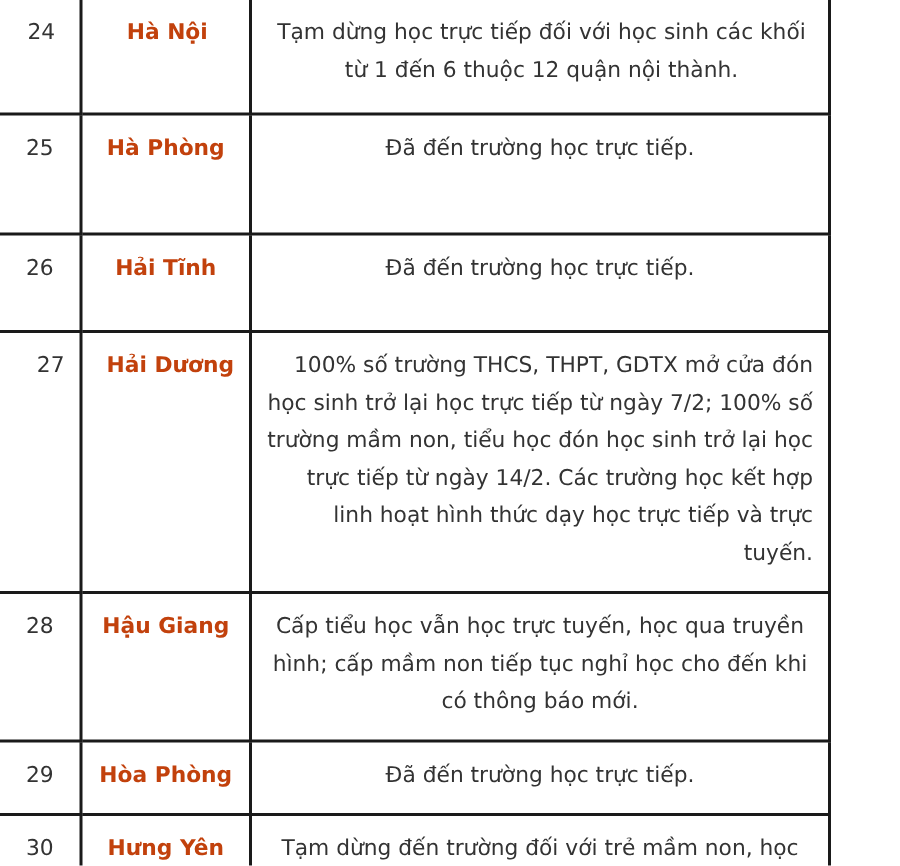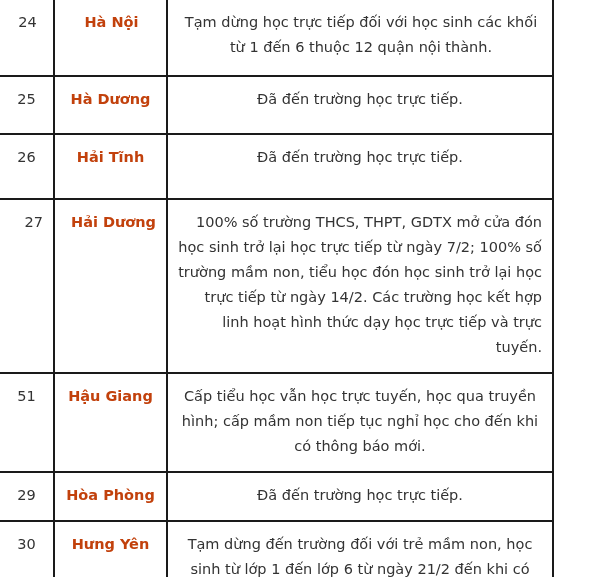--- a/index.html
+++ b/index.html
@@ -31,55 +31,55 @@
       vertical-align: top;
       text-align: center;
       line-height: 25px;
       padding: 10px 10px 12px 10px;
       box-sizing: border-box;
     }
     td.col-no { width: 55px; }
     td.col-prov { width: 113px; font-weight: bold; color: #c2410c; }
     td.col-status { width: 386px; }
     tr.r24 td { height: 77px; padding-left: 12px; }
-    tr.r25 td { height: 58px; border-radius: 14px; }
+    tr.r25 td { height: 80px; border-radius: 14px; }
     tr.r26 td { height: 65px; }
     tr.r27 td { height: 150px; text-align: right; }
     tr.r28 td { height: 99px; }
     tr.r29 td { height: 49px; }
     tr.r30 td { height: 90px; }
   </style>
 </head>
 <body>
 
 <div class="wrap">
   <table class="status">
     <tbody>
       <tr class="r24">
         <td class="col-no">24</td>
         <td class="col-prov">Hà Nội</td>
         <td class="col-status">Tạm dừng học trực tiếp đối với học sinh các khối từ 1 đến 6 thuộc 12 quận nội thành.</td>
       </tr>
       <tr class="r25">
         <td class="col-no">25</td>
-        <td class="col-prov">Hà Dương</td>
+        <td class="col-prov">Hà Phòng</td>
         <td class="col-status">Đã đến trường học trực tiếp.</td>
       </tr>
       <tr class="r26">
         <td class="col-no">26</td>
         <td class="col-prov">Hải Tĩnh</td>
         <td class="col-status">Đã đến trường học trực tiếp.</td>
       </tr>
       <tr class="r27">
         <td class="col-no">27</td>
         <td class="col-prov">Hải Dương</td>
         <td class="col-status">100% số trường THCS, THPT, GDTX mở cửa đón học sinh trở lại học trực tiếp từ ngày 7/2; 100% số trường mầm non, tiểu học đón học sinh trở lại học trực tiếp từ ngày 14/2. Các trường học kết hợp linh hoạt hình thức dạy học trực tiếp và trực tuyến.</td>
       </tr>
       <tr class="r28">
-        <td class="col-no">51</td>
+        <td class="col-no">28</td>
         <td class="col-prov">Hậu Giang</td>
         <td class="col-status">Cấp tiểu học vẫn học trực tuyến, học qua truyền hình; cấp mầm non tiếp tục nghỉ học cho đến khi có thông báo mới.</td>
       </tr>
       <tr class="r29">
         <td class="col-no">29</td>
         <td class="col-prov">Hòa Phòng</td>
         <td class="col-status">Đã đến trường học trực tiếp.</td>
       </tr>
       <tr class="r30">
         <td class="col-no">30</td>

